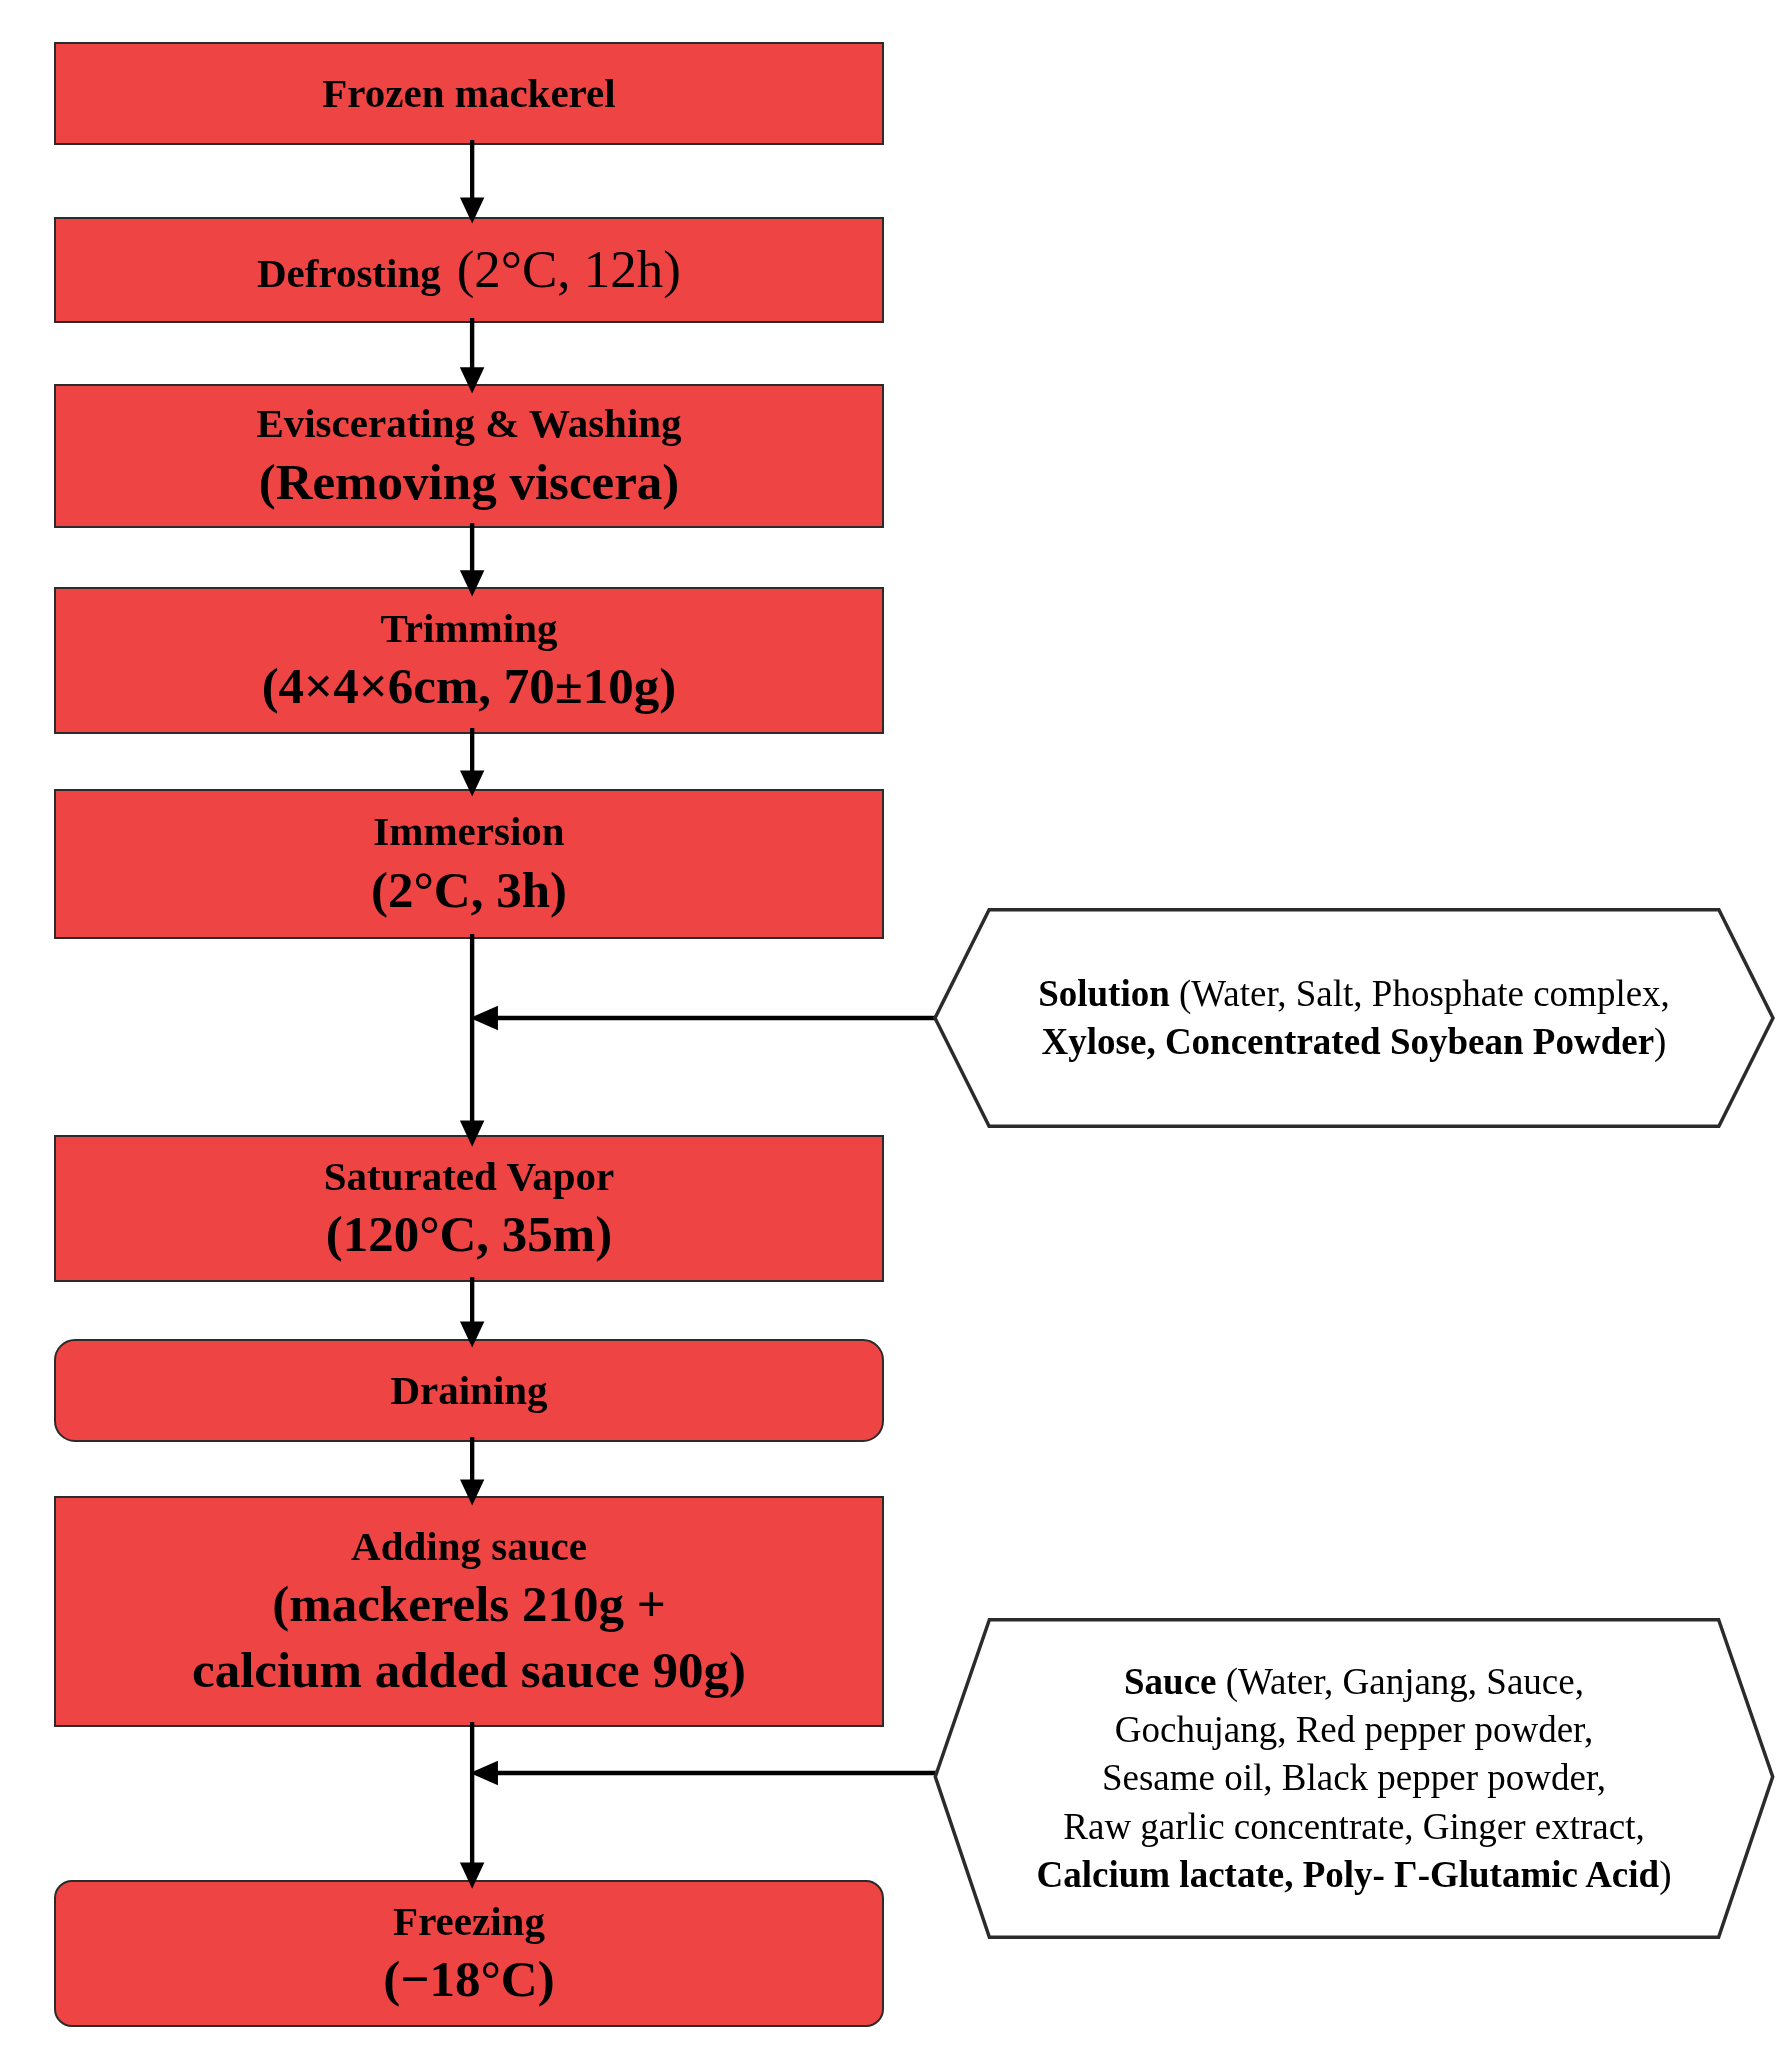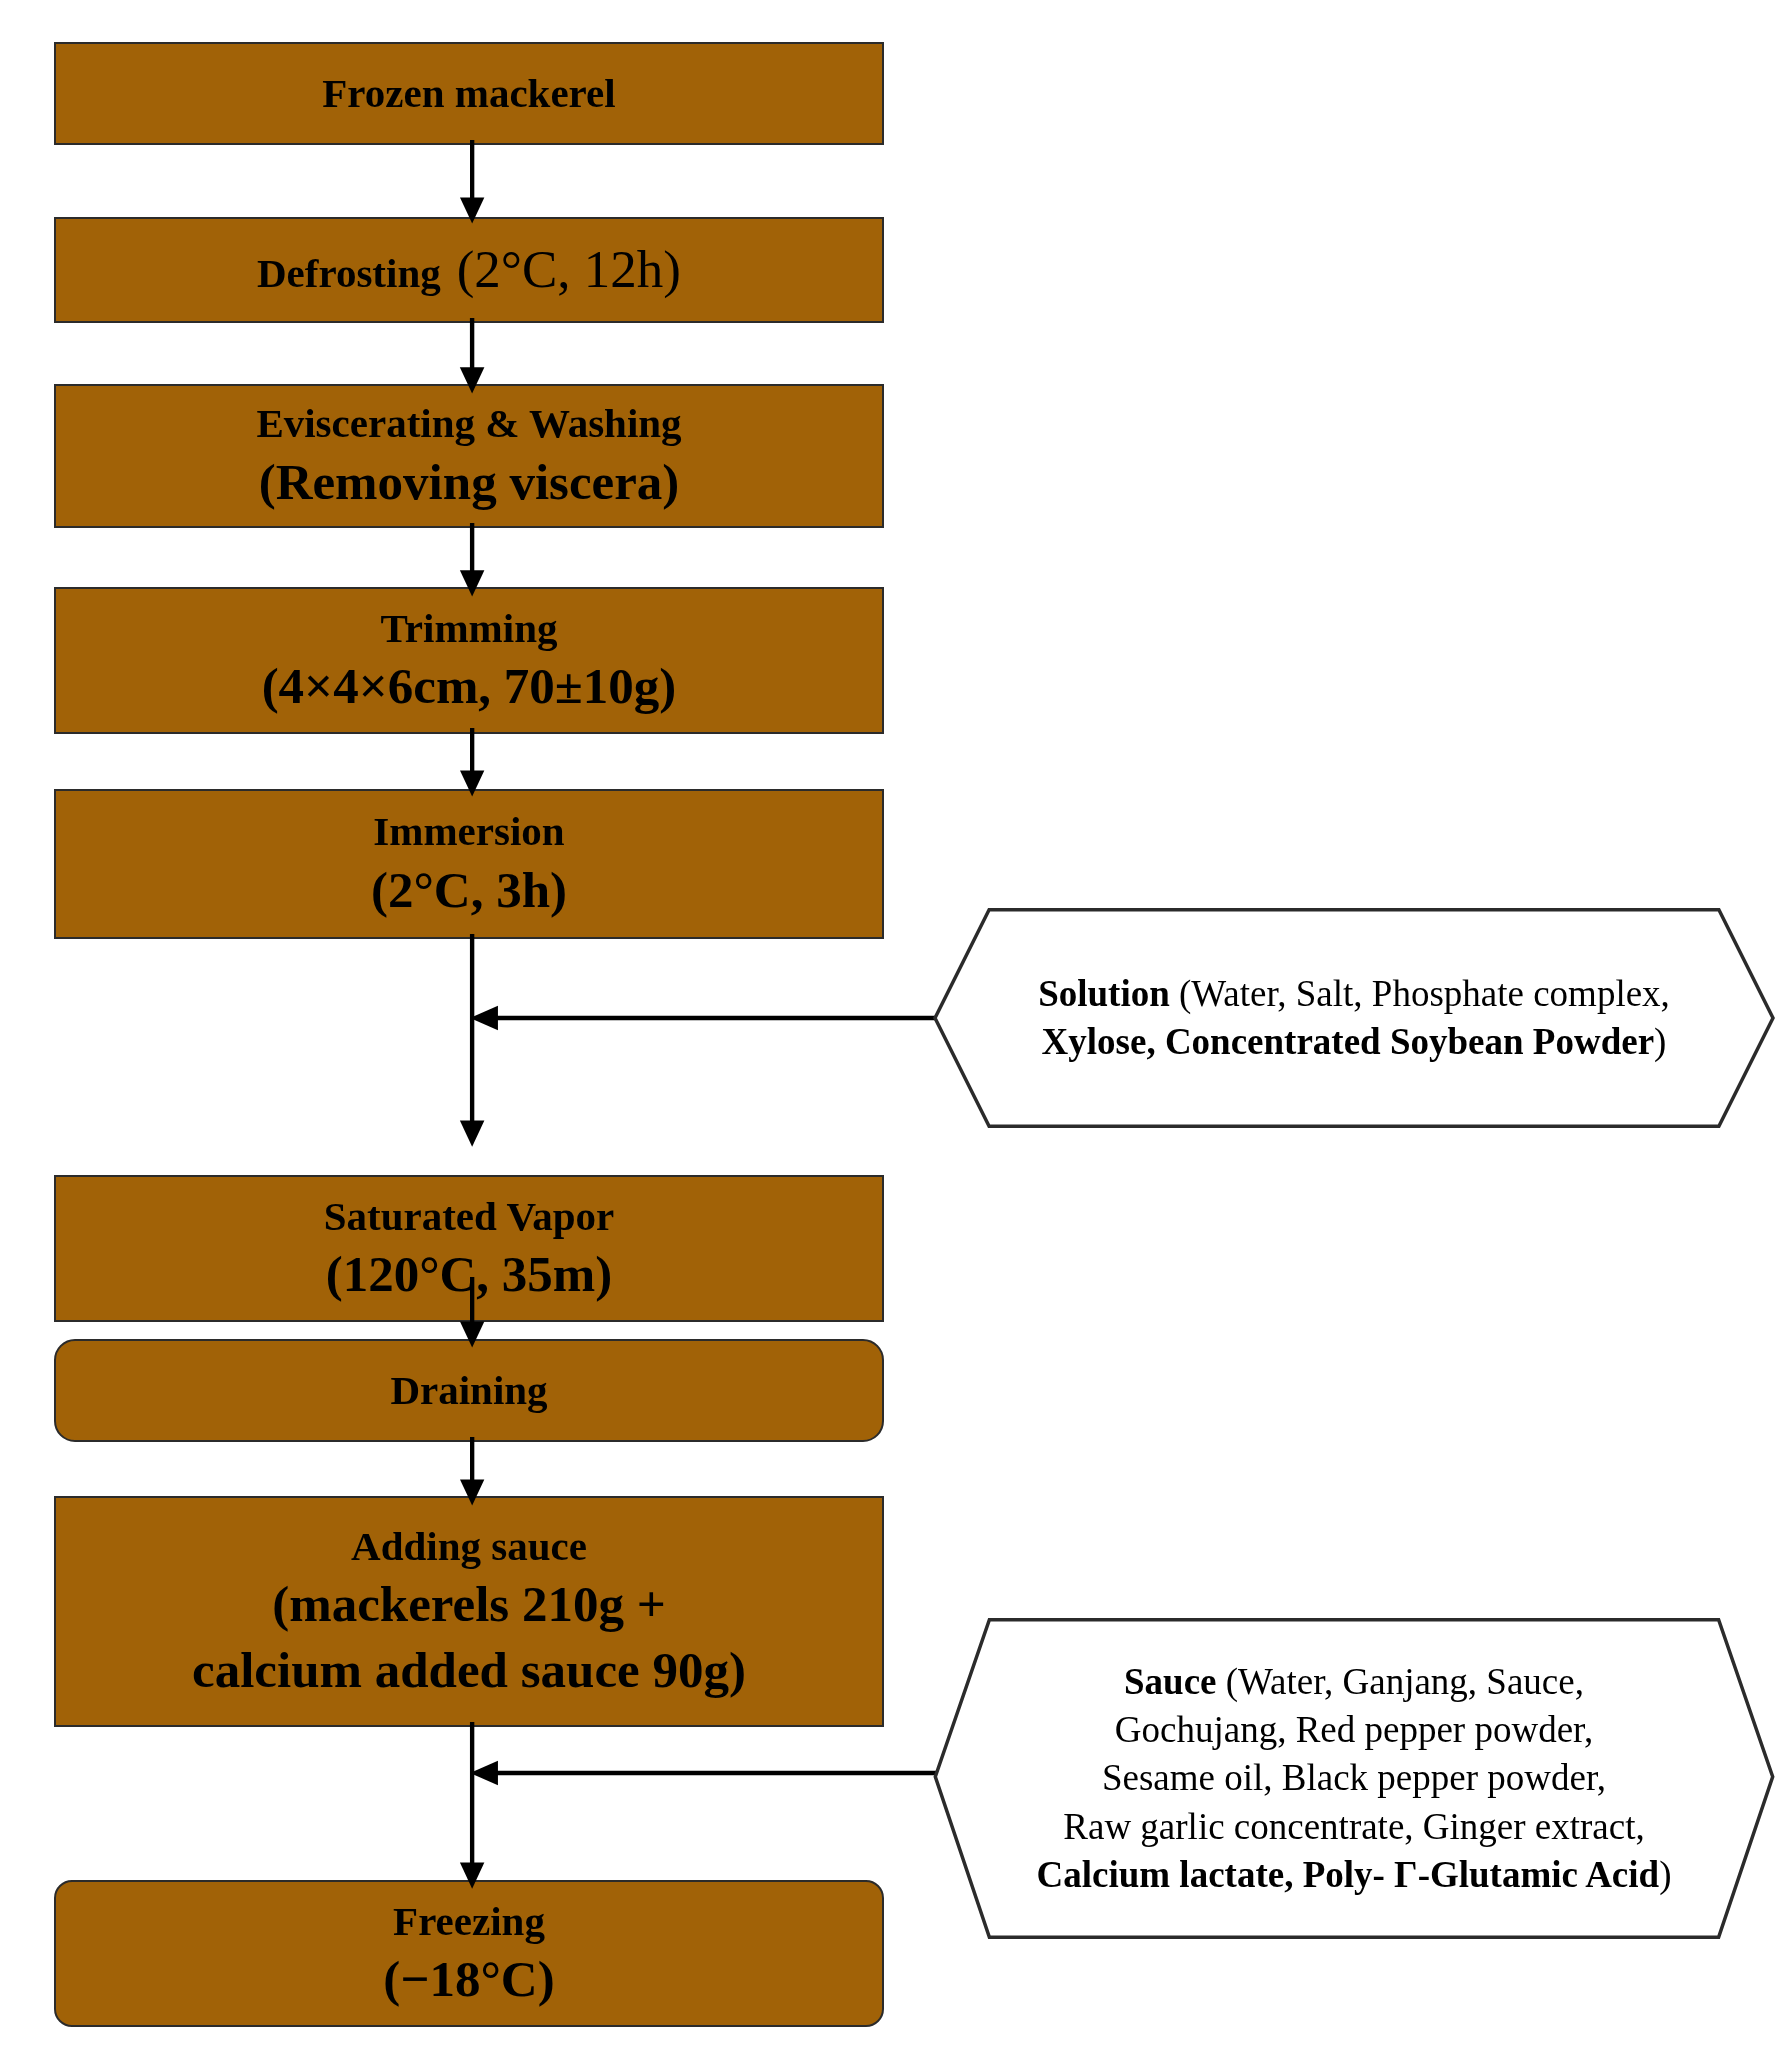--- a/index.html
+++ b/index.html
@@ -15,21 +15,21 @@
     font-family: "Liberation Serif", "DejaVu Serif", serif;
     color: #000000;
     overflow: hidden;
   }
 
   
   .pbox {
     position: absolute;
     box-sizing: border-box;
     border: 2.6px solid #2b2b2b;
-    background: #a16207;
+    background: #ef4444;
     display: flex;
     flex-direction: column;
     align-items: center;
     justify-content: center;
     text-align: center;
     line-height: 1.28;
   }
   .pbox .ln {
     display: block;
     white-space: nowrap;
@@ -84,21 +84,21 @@
   <div class="pbox" style="left:54px; top:587px; width:830px; height:147px;">
     <span class="ln b">Trimming</span>
     <span class="ln r">(4×4×6cm, 70±10g)</span>
   </div>
 
   <div class="pbox" style="left:54px; top:789px; width:830px; height:150px;">
     <span class="ln b">Immersion</span>
     <span class="ln r">(2°C, 3h)</span>
   </div>
 
-  <div class="pbox" style="left:54px; top:1135px; width:830px; height:147px;margin-top:40px;">
+  <div class="pbox" style="left:54px; top:1135px; width:830px; height:147px;">
     <span class="ln b">Saturated Vapor</span>
     <span class="ln r">(120°C, 35m)</span>
   </div>
 
   <div class="pbox" style="left:54px; top:1339px; width:830px; height:103px;border-radius:21px;">
     <span class="ln b">Draining</span>
   </div>
 
   <div class="pbox" style="left:54px; top:1496px; width:830px; height:231px;">
     <span class="ln b">Adding sauce</span>

